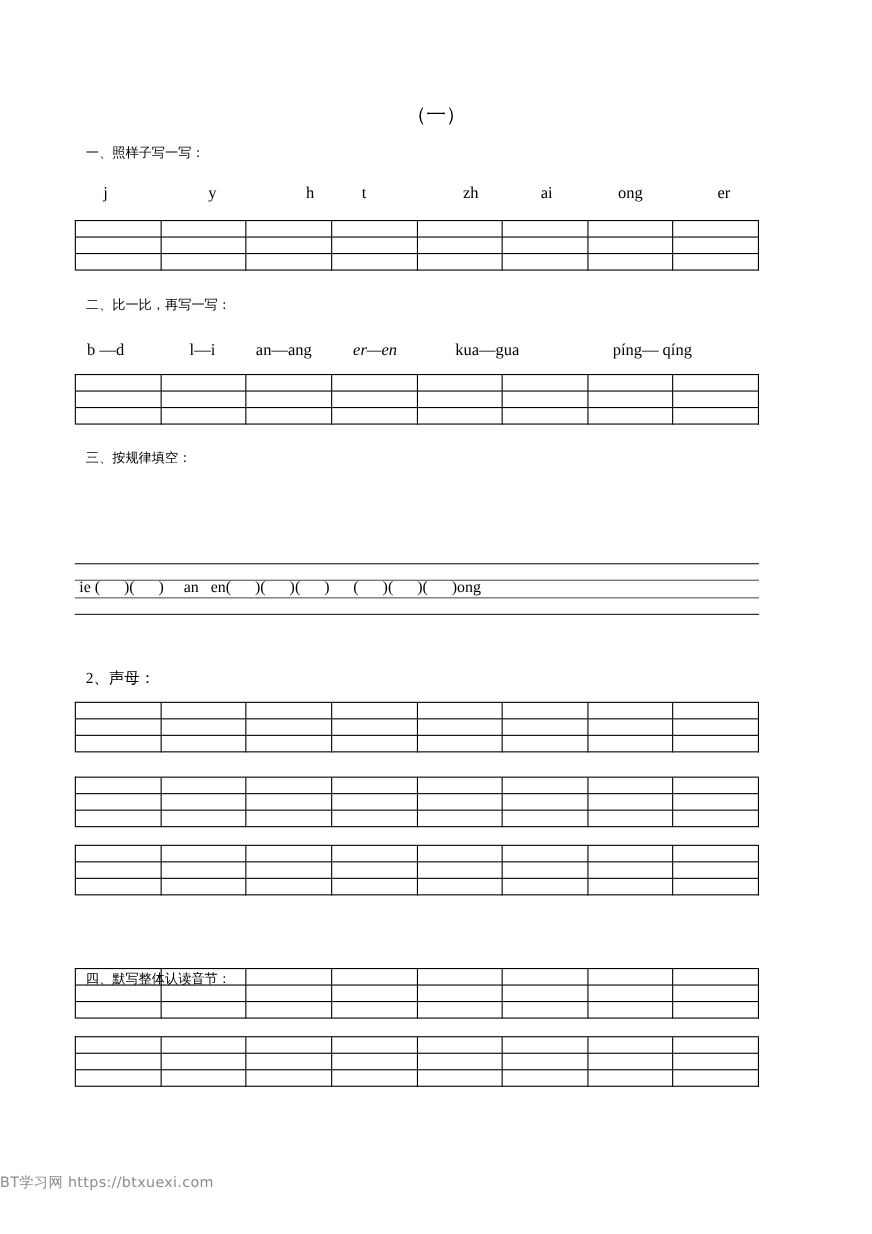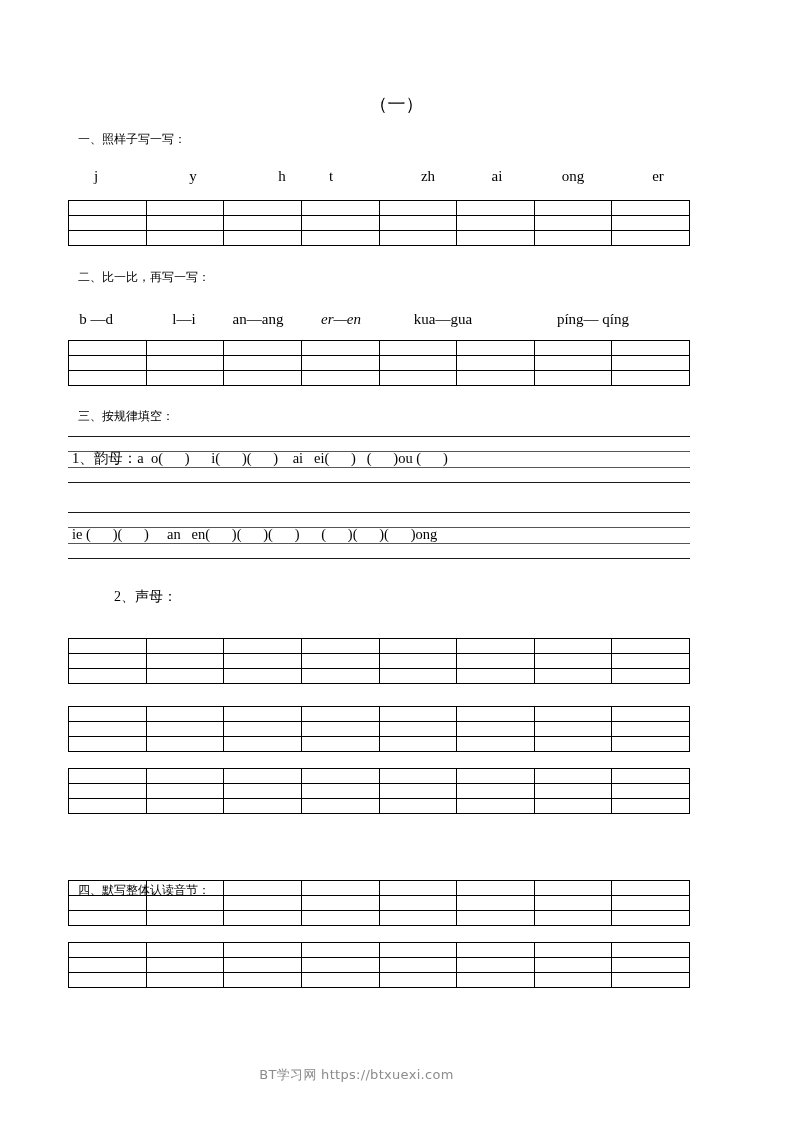--- a/index.html
+++ b/index.html
@@ -134,21 +134,20 @@
     white-space: pre;
     color: #000;
   }
 
   
   .watermark {
     position: absolute;
     left: 0;
     top: 1066px;
     width: 713px;
-    text-align: center;
     font-family: "DejaVu Sans", "Liberation Sans", sans-serif;
     font-size: 13px;
     color: #8c8c8c;
     letter-spacing: 0.3px;
   }
 </style>
 </head>
 <body>
 
 <div class="page">
@@ -240,37 +239,30 @@
         <div class="gcell"></div>
         <div class="gcell"></div>
         <div class="gcell"></div>
         <div class="gcell"></div>
         <div class="gcell"></div>
       </div>
     </div>
 
   <div class="sec-heading" style="top:408px;">三、按规律填空：</div>
 
-  <div class="staff" style="top:436px;">
-    <div class="sline outer l1"></div>
-    <div class="sline inner l2"></div>
-    <div class="sline inner l3"></div>
-    <div class="sline outer l4"></div>
-    <div class="stext">1、韵母：a  o(      )      i(      )(      )    ai   ei(      )   (      )ou (      )</div>
-  </div>
 
   <div class="staff" style="top:512px;text-decoration:underline;">
     <div class="sline outer l1"></div>
     <div class="sline inner l2"></div>
     <div class="sline inner l3"></div>
     <div class="sline outer l4"></div>
     <div class="stext">ie (      )(      )     an   en(      )(      )(      )      (      )(      )(      )ong</div>
   </div>
 
-  <div class="sub-heading" style="top:588px;margin-left:36px;">2、声母：</div>
+  <div class="sub-heading" style="top:608px;">2、声母：</div>
 
   <div class="grid" id="grid-sm-1" style="top:638px;">
       <div class="grow">
         <div class="gcell"></div>
         <div class="gcell"></div>
         <div class="gcell"></div>
         <div class="gcell"></div>
         <div class="gcell"></div>
         <div class="gcell"></div>
         <div class="gcell"></div>

